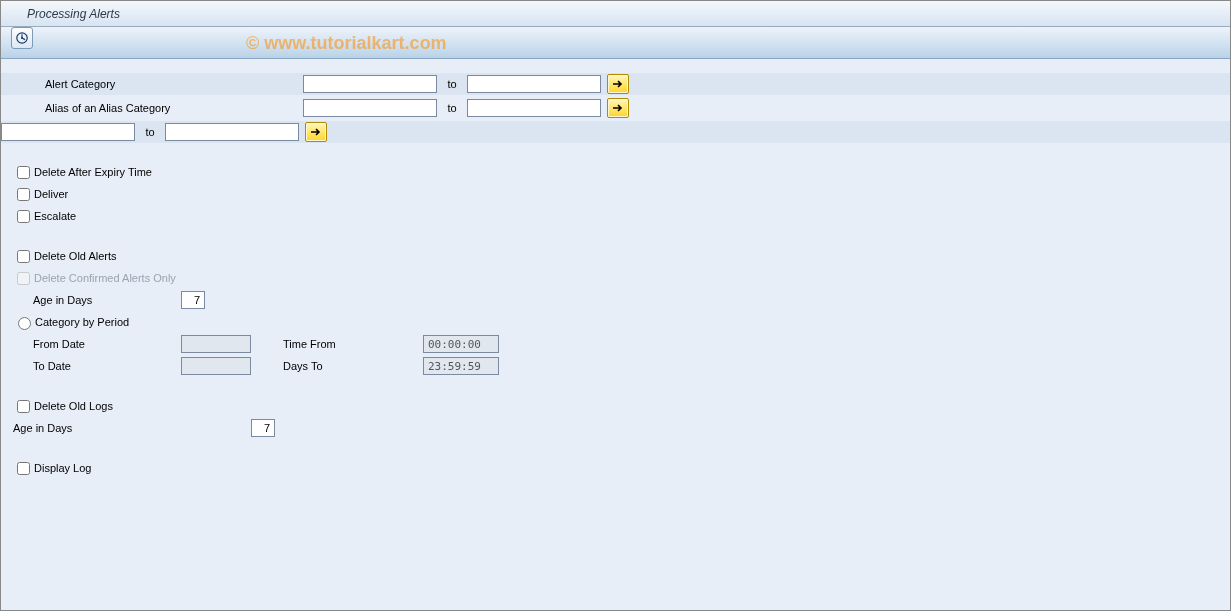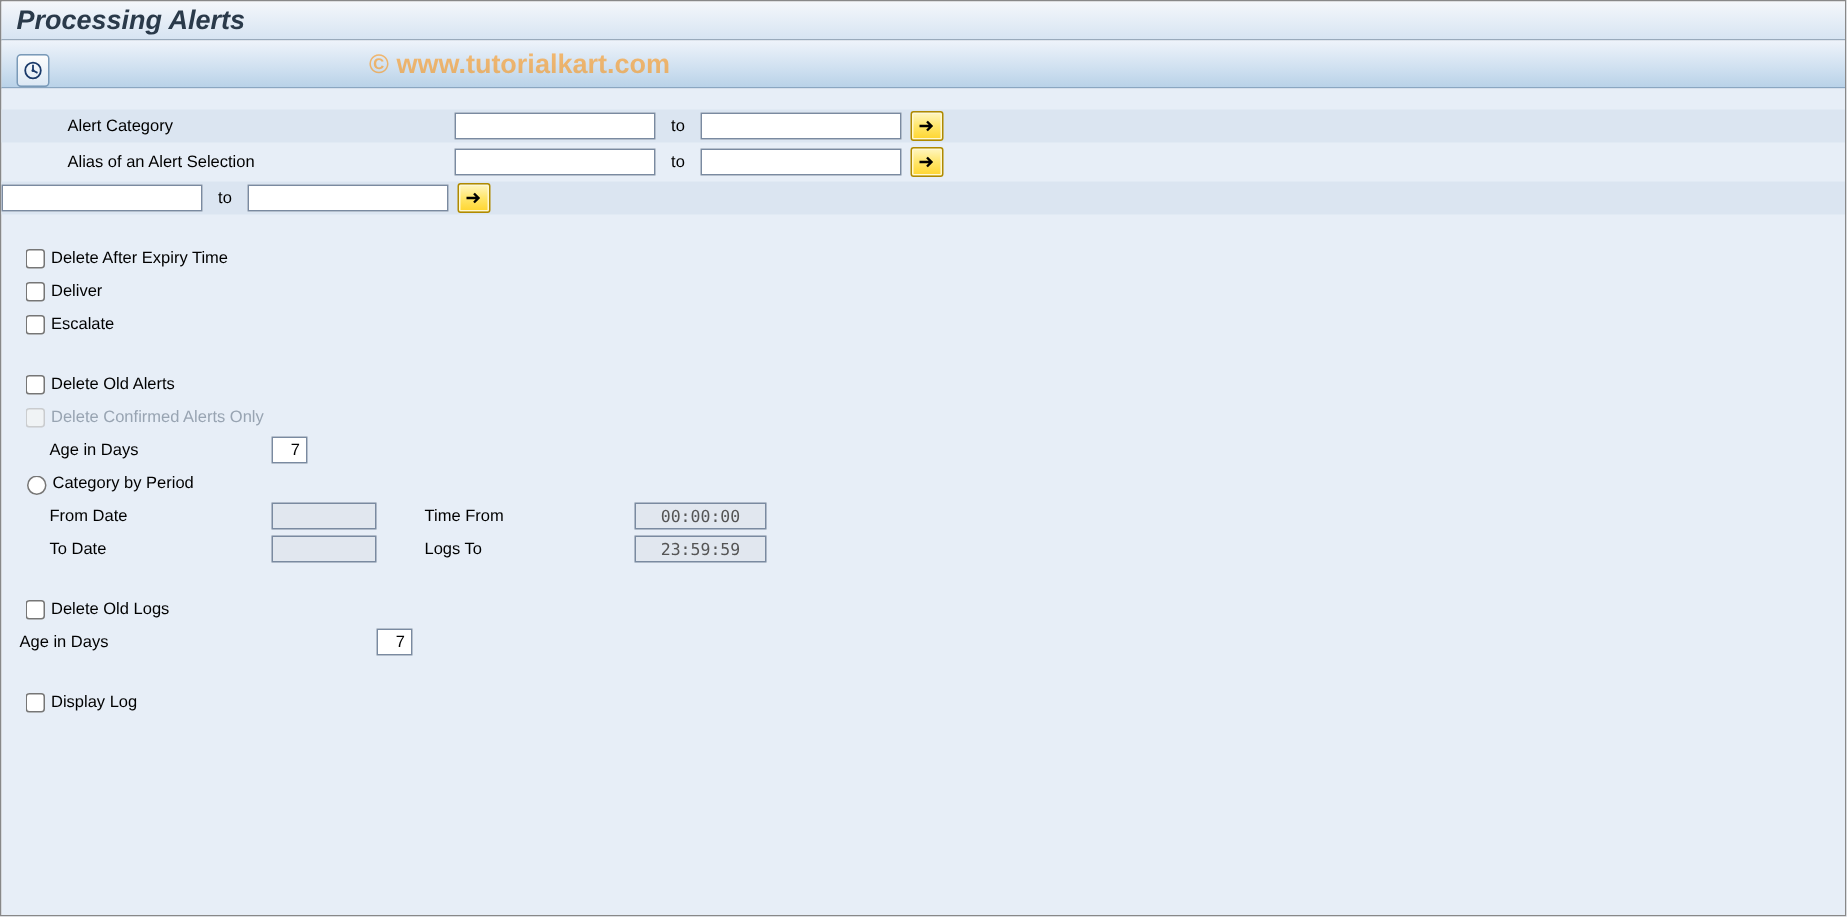--- a/index.html
+++ b/index.html
@@ -17,30 +17,31 @@
     border: 1px solid #888;
   }
   .titlebar {
     height: 26px;
     background: linear-gradient(#f4f7fb, #d7e4f2);
     border-bottom: 1px solid #9ab;
     padding-left: 10px;
     display: flex; align-items: center;
   }
   .titlebar .title {
-    font-weight: bold;
+    font-weight: normal;
     font-style: italic;
-    font-size: 18px;
+    font-size: 12px;
     color: #2a3a4a;
+    margin-left: 16px;
   }
   .toolbar {
     height: 32px;
     background: linear-gradient(#eef3fa, #cfe0f0 60%, #b9d2e8);
     border-bottom: 1px solid #8aa6c1;
-    display: flex; align-items: flex-end;
+    display: flex; align-items: flex-start;
     padding-left: 10px;
     position: relative;
   }
   .tool-btn {
     width: 22px; height: 22px;
     border: 1px solid #7a9ab8;
     border-radius: 3px;
     background: linear-gradient(#fdfdfd, #dce8f4);
     display: flex; align-items: center; justify-content: center;
     cursor: pointer;
@@ -74,21 +75,21 @@
   }
   .range-input {
     width: 134px; height: 18px;
     border: 1px solid #7a8aa0;
     background: #fff;
     padding: 0 4px;
     font-size: 11px;
   }
   .range-input.narrow { width: 70px; }
   .range-input.tiny { width: 24px; text-align: right; }
-  .range-input.time { width: 88px; font-family: monospace; text-align:center; }
+  .range-input.time { width: 76px; font-family: monospace; text-align:left; }
   .range-input[disabled] { background: #e1e7ef; color: #555; }
   .range-to {
     width: 30px; text-align: center;
   }
   .multi-btn {
     width: 22px; height: 20px;
     margin-left: 6px;
     border: 1px solid #b08a00;
     border-radius: 2px;
     background: linear-gradient(#fff6c2, #ffe66b 50%, #ffd52e);
@@ -145,21 +146,21 @@
       <div class="range-to">to</div>
       <input class="range-input" value="" style="">
       <div class="multi-btn">
         <svg viewBox="0 0 12 10">
           <path d="M1 5 H8 M6 2 L9 5 L6 8" fill="none" stroke="#000" stroke-width="1.6"></path>
         </svg>
       </div>
     </div>
 
     <div class="range-row">
-      <div class="range-label">Alias of an Alert Selection</div>
+      <div class="range-label">Alias of an Alias Category</div>
       <input class="range-input" value="" style="">
       <div class="range-to">to</div>
       <input class="range-input" value="" style="">
       <div class="multi-btn">
         <svg viewBox="0 0 12 10">
           <path d="M1 5 H8 M6 2 L9 5 L6 8" fill="none" stroke="#000" stroke-width="1.6"></path>
         </svg>
       </div>
     </div>
 
@@ -209,21 +210,21 @@
       <div class="period-grid">
         <div class="prow">
           <span class="plabel">From Date</span>
           <input class="range-input narrow" disabled="" style="">
           <span class="tlabel">Time From</span>
           <input class="range-input time" disabled="" value="00:00:00" style="">
         </div>
         <div class="prow">
           <span class="plabel">To Date</span>
           <input class="range-input narrow" disabled="" style="">
-          <span class="tlabel">Logs To</span>
+          <span class="tlabel">Days To</span>
           <input class="range-input time" disabled="" value="23:59:59" style="">
         </div>
       </div>
     </div>
 
     <div class="block">
       <div class="chk-row">
         <input type="checkbox" class="chk" style="">
         <span>Delete Old Logs</span>
       </div>

